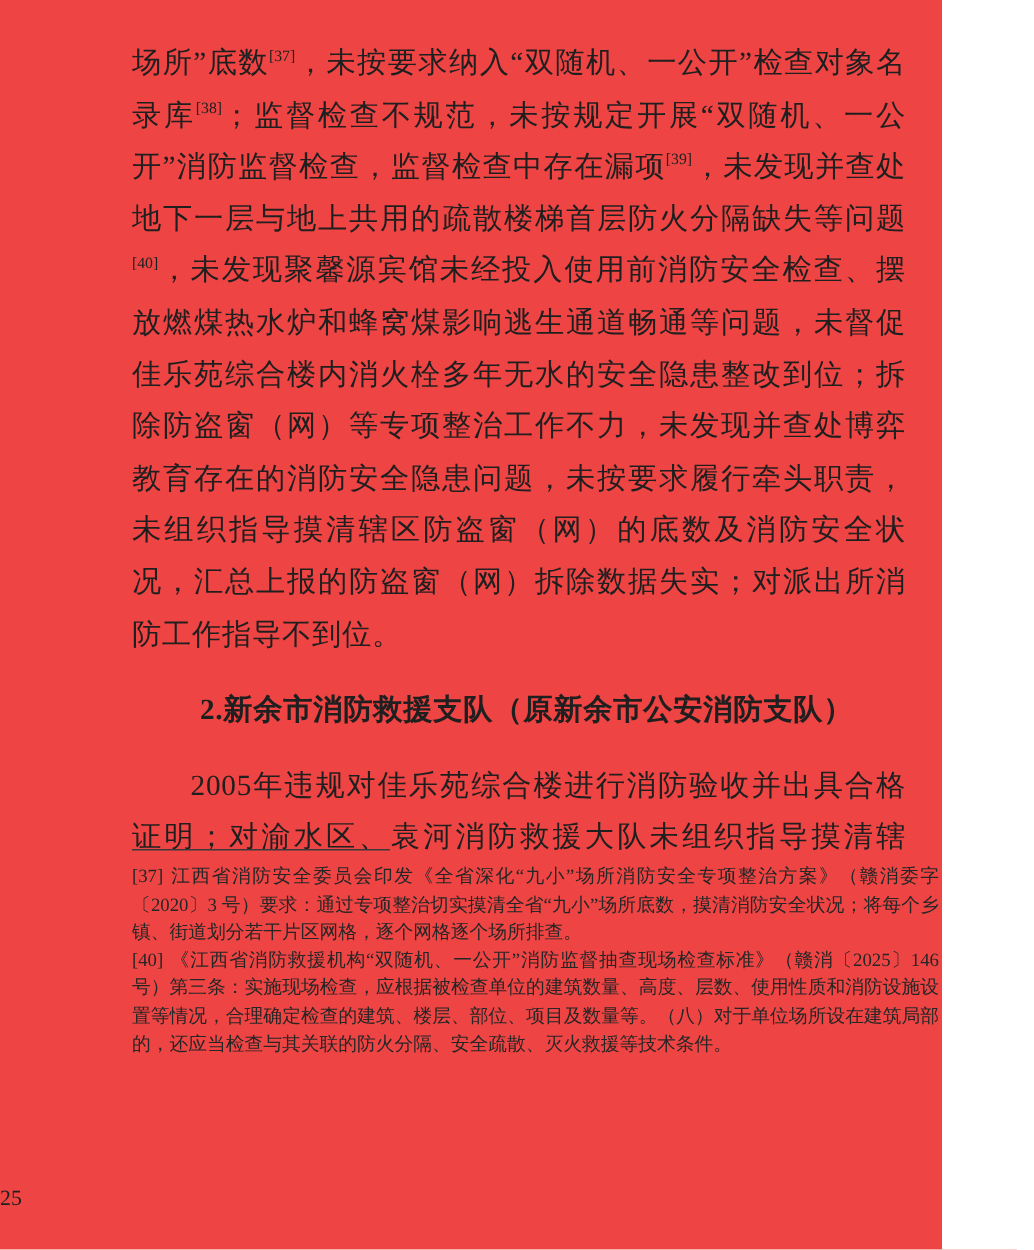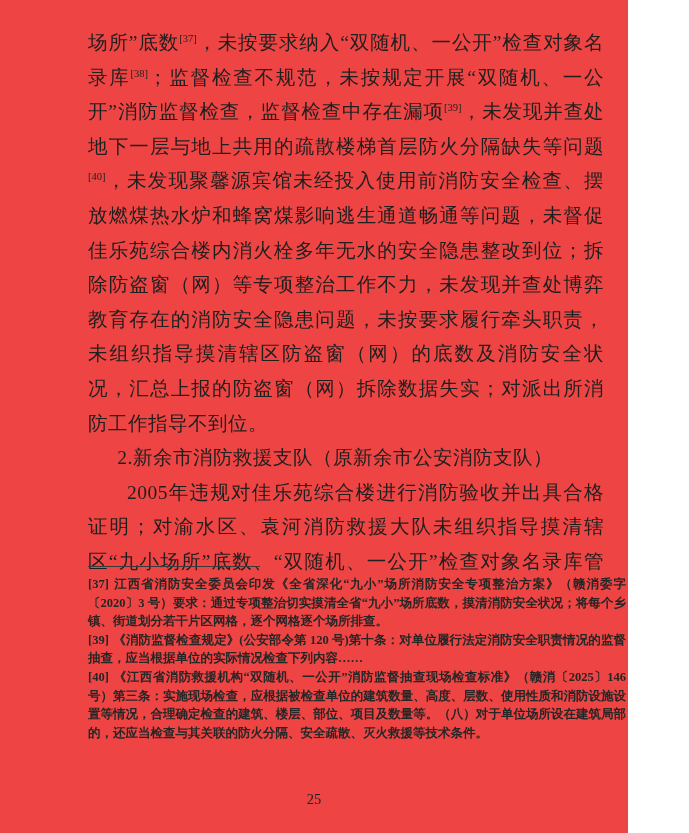--- a/index.html
+++ b/index.html
@@ -27,22 +27,22 @@
     width: 516px;
     height: 548px;
     overflow: hidden;
     font-size: 19.5px;
     line-height: 34.6px;
     text-align: justify;
     letter-spacing: 0.5px;
   }
   .para { margin: 0; }
   .heading {
-    margin: 0;
-    font-weight: normal;
+    margin: 16px;
+    font-weight: bold;
     text-indent: 1.5em;
   }
   .indent { text-indent: 2em; }
   sup.fnref {
     font-size: 10.5px;
     line-height: 0;
     vertical-align: super;
     letter-spacing: 0;
   }
   .footnotes {
@@ -53,45 +53,44 @@
     font-size: 12.5px;
     line-height: 18.6px;
     text-align: justify;
     color: #262626;
   }
   .fn-rule {
     width: 172px;
     border-top: 1.5px solid #3a3a3a;
     margin-bottom: 8px;
   }
-  .fn { margin: 0; font-weight: bold; }
+  .fn { margin: 0; }
   .fn-marker { margin-right: 0.35em; }
   .page-number {
     position: absolute;
     left: 0;
     right: 0;
     top: 791px;
-    text-align: center;
+    text-align: left;
     font-size: 14.5px;
     color: #1f1f1f;
   }
 </style>
 </head>
 <body>
 
 <div class="page">
 
   <div class="body-text">
     <p class="para"><span>场所”底数</span><sup class="fnref">[37]</sup><span>，未按要求纳入“双随机、一公开”检查对象名录库</span><sup class="fnref">[38]</sup><span>；监督检查不规范，未按规定开展“双随机、一公开”消防监督检查，监督检查中存在漏项</span><sup class="fnref">[39]</sup><span>，未发现并查处地下一层与地上共用的疏散楼梯首层防火分隔缺失等问题</span><sup class="fnref">[40]</sup><span>，未发现聚馨源宾馆未经投入使用前消防安全检查、摆放燃煤热水炉和蜂窝煤影响逃生通道畅通等问题，未督促佳乐苑综合楼内消火栓多年无水的安全隐患整改到位；拆除防盗窗（网）等专项整治工作不力，未发现并查处博弈教育存在的消防安全隐患问题，未按要求履行牵头职责，未组织指导摸清辖区防盗窗（网）的底数及消防安全状况，汇总上报的防盗窗（网）拆除数据失实；对派出所消防工作指导不到位。</span></p>
     <p class="heading">2.新余市消防救援支队（原新余市公安消防支队）</p>
     <p class="para indent">2005年违规对佳乐苑综合楼进行消防验收并出具合格证明；对渝水区、袁河消防救援大队未组织指导摸清辖区“九小场所”底数、“双随机、一公开”检查对象名录库管理不规范、消防监督检查中存在漏项等问题失察失管；专项整治重部署、轻落实，</p>
   </div>
 
   <div class="footnotes">
     <div class="fn-rule"></div>
     <p class="fn"><span class="fn-marker">[37]</span><span>江西省消防安全委员会印发《全省深化“九小”场所消防安全专项整治方案》（赣消委字〔2020〕3 号）要求：通过专项整治切实摸清全省“九小”场所底数，摸清消防安全状况；将每个乡镇、街道划分若干片区网格，逐个网格逐个场所排查。</span></p>
-    <p class="fn"><span class="fn-marker">[39]</span><span>《消防监督检查规定》(公安部令第 120 号)第十条：对单位履行法定消防安全职责情况的监督抽查，应当根据单位的实际情况检查下列内容……</span></p>
     <p class="fn"><span class="fn-marker">[40]</span><span>《江西省消防救援机构“双随机、一公开”消防监督抽查现场检查标准》（赣消〔2025〕146 号）第三条：实施现场检查，应根据被检查单位的建筑数量、高度、层数、使用性质和消防设施设置等情况，合理确定检查的建筑、楼层、部位、项目及数量等。（八）对于单位场所设在建筑局部的，还应当检查与其关联的防火分隔、安全疏散、灭火救援等技术条件。</span></p>
   </div>
 
   <div class="page-number">25</div>
 
 </div>
 
 </body></html>

